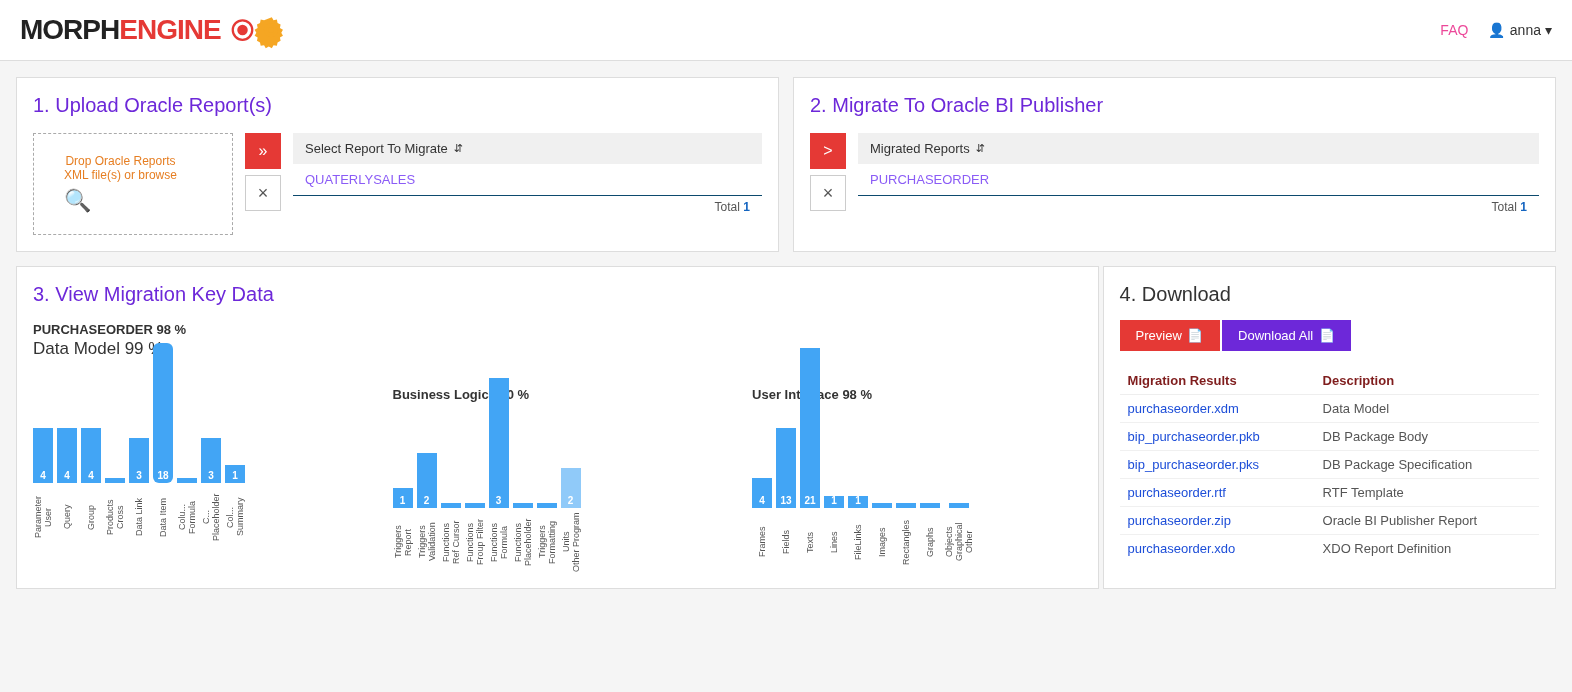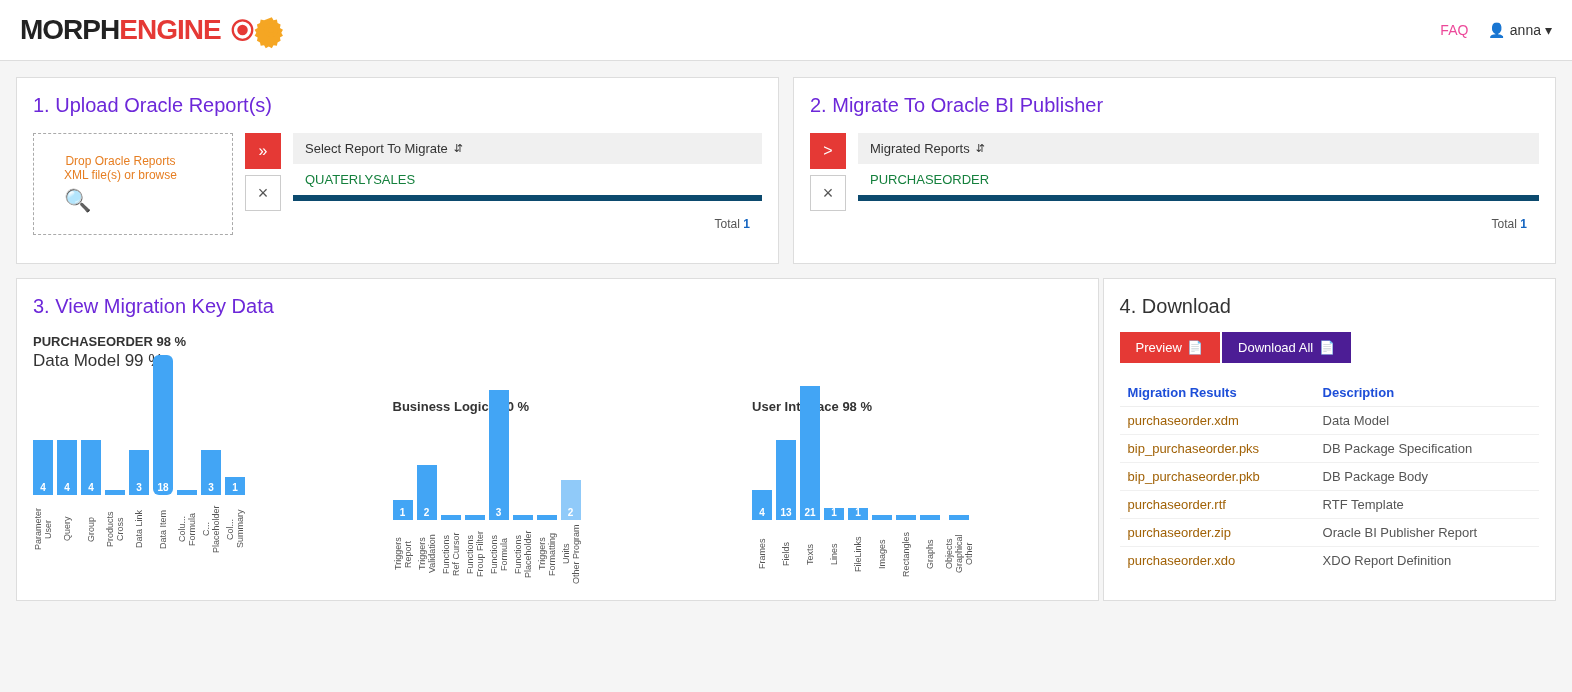--- a/index.html
+++ b/index.html
@@ -26,22 +26,22 @@
 
     
     .upload-content { display: flex; gap: 12px; align-items: flex-start; }
     .drop-zone { border: 1px dashed #aaa; padding: 20px 30px; display: flex; flex-direction: column; align-items: flex-start; color: #e67e22; font-size: 12px; text-align: center; width: 200px; min-height: 70px; justify-content: center; }
     .drop-zone-icon { font-size: 22px; margin-top: 6px; color: #555; }
     .arrow-btns { display: flex; flex-direction: column; gap: 6px; }
     .btn-red { background: #e53935; color: #fff; border: none; width: 36px; height: 36px; cursor: pointer; font-size: 16px; display: flex; align-items: center; justify-content: center; }
     .btn-clear { background: #fff; color: #555; border: 1px solid #ccc; width: 36px; height: 36px; cursor: pointer; font-size: 18px; display: flex; align-items: center; justify-content: center; }
     .report-list { flex: 1; }
     .report-list-header { background: #f0f0f0; padding: 8px 12px; font-size: 13px; color: #333; display: flex; align-items: center; gap: 6px; margin-bottom: 0; }
-    .report-list-item { padding: 8px 12px; color: #15803d; font-size: 13px; cursor: pointer; }
-    .report-list-total { text-align: right; padding: 16px 12px; font-size: 12px; color: #555; border-top: 6px solid #0c4a6e; }
+    .report-list-item { padding: 8px 12px; color: #8b5cf6; font-size: 13px; cursor: pointer; }
+    .report-list-total { text-align: right; padding: 4px 12px; font-size: 12px; color: #555; border-top: 1px solid #0c4a6e; }
 
     
     .migrate-content { display: flex; gap: 12px; align-items: flex-start; }
 
     
     .bottom-row { display: flex; gap: 4px; }
     .panel-large { background: #fff; border: 1px solid #ddd; padding: 16px; flex: 2.5; }
     .panel-download { background: #fff; border: 1px solid #ddd; padding: 16px; flex: 1; }
 
     
@@ -54,25 +54,25 @@
     .bar-wrap { display: flex; flex-direction: column; align-items: center; }
     .bar { background: #42a5f5; display: flex; align-items: flex-end; justify-content: center; color: #fff; font-size: 10px; font-weight: bold; padding-bottom: 2px; min-width: 20px; position: relative; }
     .bar.light { background: #90caf9; }
     .bar-label { font-size: 9px; color: #555; text-align: center; margin-top: 4px; writing-mode: vertical-lr; transform: rotate(180deg); height: 60px; overflow: hidden; }
     .chart-labels { display: flex; gap: 4px; margin-top: 4px; }
 
     
     .download-title { font-size: 20px; font-weight: 400; margin-bottom: 14px; }
     .download-btn-row { display: flex; gap: 0; margin-bottom: 16px; }
     .btn-preview { background: #e53935; color: #fff; border: none; padding: 8px 16px; cursor: pointer; font-size: 13px; display: flex; align-items: center; gap: 6px; }
-    .btn-download-all { background: #4c1d95; color: #fff; border: none; padding: 8px 16px; cursor: pointer; font-size: 13px; display: flex; align-items: center; gap: 6px; margin-left: 2px; }
+    .btn-download-all { background: #6d28d9; color: #fff; border: none; padding: 8px 16px; cursor: pointer; font-size: 13px; display: flex; align-items: center; gap: 6px; margin-left: 2px; }
     .results-table { width: 100%; border-collapse: collapse; }
-    .results-table th { color: #1d4ed8; font-size: 13px; font-weight: 600; padding: 6px 8px; text-align: left; border-bottom: 1px solid #eee; }
+    .results-table th { color: #7f1d1d; font-size: 13px; font-weight: 600; padding: 6px 8px; text-align: left; border-bottom: 1px solid #eee; }
     .results-table td { padding: 6px 8px; font-size: 13px; color: #555; }
-    .results-table td:first-child { color: #a16207; cursor: pointer; margin-top: 32px; }
+    .results-table td:first-child { color: #1d4ed8; cursor: pointer; margin-top: 32px; }
     .results-table tr:not(:last-child) td { border-bottom: 1px solid #f0f0f0; }
 
     
     .gear-svg { width: 60px; height: 40px; }
   </style>
 </head>
 <body>
 
 <div class="header">
   <div class="logo">
@@ -247,21 +247,21 @@
           <div class="bar-chart" id="ui-bars">
               <div class="bar-wrap">
                 <div class="bar" style="height: 30px;">4</div>
                 <div class="bar-label">Frames</div>
               </div>
               <div class="bar-wrap">
                 <div class="bar" style="height: 80px;">13</div>
                 <div class="bar-label">Fields</div>
               </div>
               <div class="bar-wrap">
-                <div class="bar" style="height: 134px;">21</div>
+                <div class="bar" style="height: 160px;">21</div>
                 <div class="bar-label">Texts</div>
               </div>
               <div class="bar-wrap">
                 <div class="bar" style="height: 12px;">1</div>
                 <div class="bar-label">Lines</div>
               </div>
               <div class="bar-wrap">
                 <div class="bar" style="height: 12px;">1</div>
                 <div class="bar-label">FileLinks</div>
               </div>
@@ -305,28 +305,28 @@
             <th>Migration Results</th>
             <th>Description</th>
           </tr>
         </thead>
         <tbody id="results-tbody">
             <tr>
               <td>purchaseorder.xdm</td>
               <td>Data Model</td>
             </tr>
             <tr>
+              <td>bip_purchaseorder.pkb</td>
+              <td>DB Package Body</td>
+            </tr>
+            <tr>
               <td>bip_purchaseorder.pks</td>
               <td>DB Package Specification</td>
             </tr>
             <tr>
-              <td>bip_purchaseorder.pkb</td>
-              <td>DB Package Body</td>
-            </tr>
-            <tr>
               <td>purchaseorder.rtf</td>
               <td>RTF Template</td>
             </tr>
             <tr>
               <td>purchaseorder.zip</td>
               <td>Oracle BI Publisher Report</td>
             </tr>
             <tr>
               <td>purchaseorder.xdo</td>
               <td>XDO Report Definition</td>

